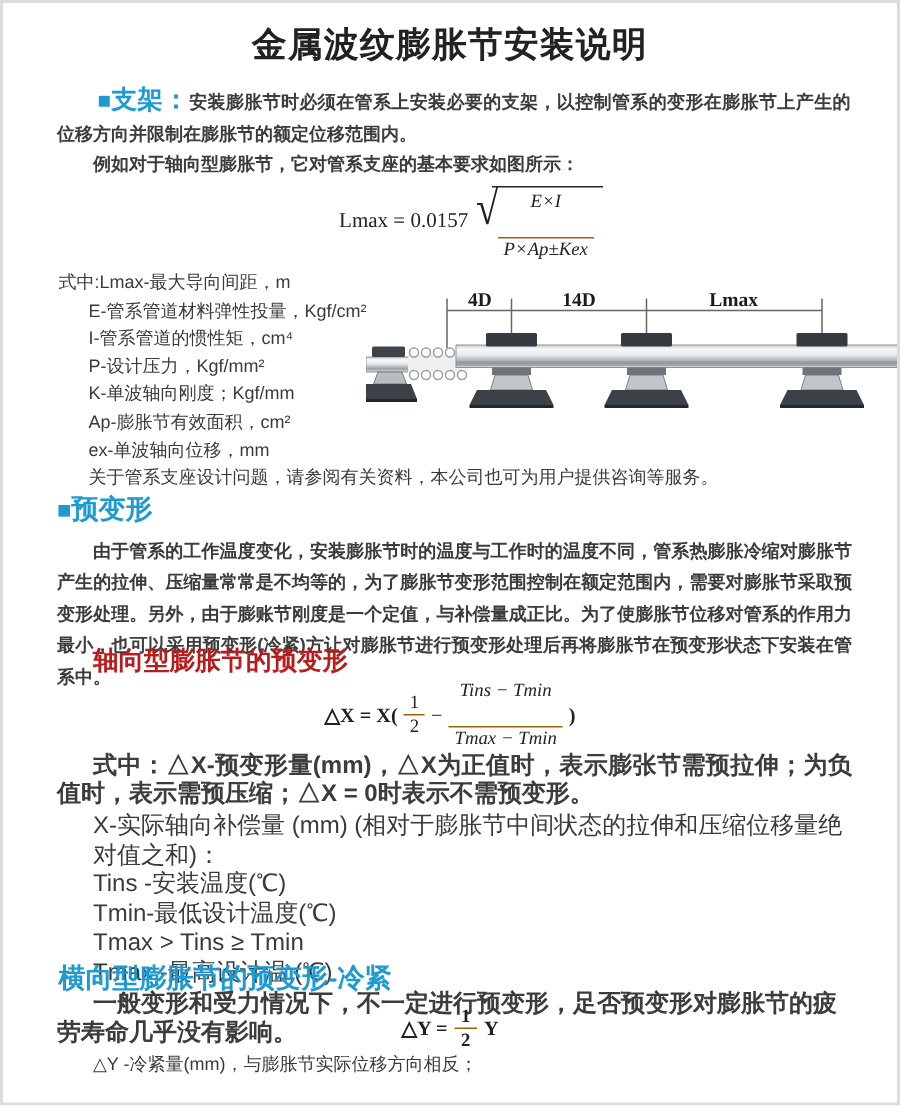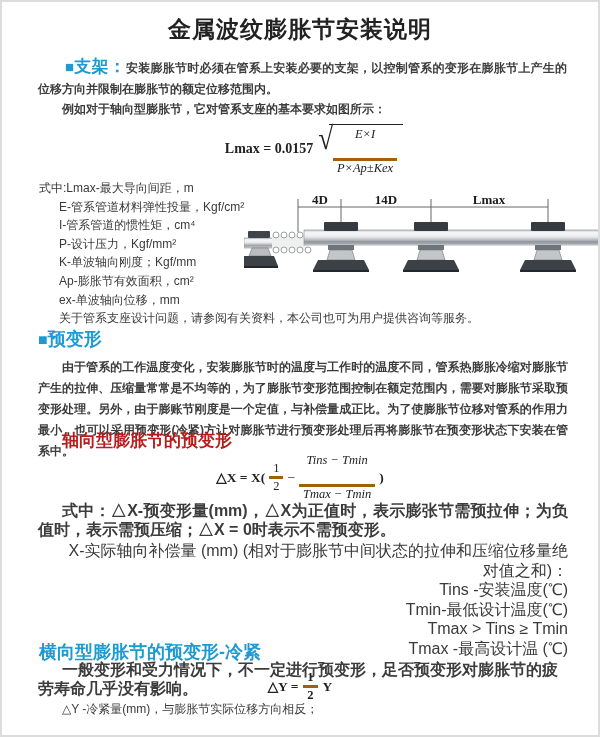--- a/index.html
+++ b/index.html
@@ -15,47 +15,47 @@
     letter-spacing:1px;
   }
   
   .sec-support { position:absolute; top:55px; left:36px; width:529px; font-size:12px; line-height:20.5px; text-align:justify; }
   .support-intro { margin:0; text-indent:27px; font-weight:bold; color:#3c3c3c; }
   .inline-head { font-size:17px; font-weight:bold; color:#1e9ad2; }
   .inline-head .marker { font-size:15px; }
   .example { margin:0; text-indent:24px; font-weight:bold; color:#3c3c3c; }
   
   .formula1 { position:absolute; top:119px; left:0; width:100%; display:flex; justify-content:center; align-items:center; font-family:"Liberation Serif", serif; color:#222; }
-  .f1-lhs { font-weight:bold; font-size:14px; margin-right:4px;margin-left:28px; }
+  .f1-lhs { font-weight:normal; font-size:14px; margin-right:4px;margin-left:28px; }
   .sqrt-wrap { display:inline-flex; align-items:flex-start; }
   .sqrt-sign { font-size:32px; line-height:34px; transform:scaleX(.85); }
   .sqrt-body { border-top:1.6px solid #222; margin-left:-6px; margin-top:3px; padding:2px 6px 0 4px; }
   .vfrac { display:inline-flex; flex-direction:column; align-items:center; font-size:12.5px; line-height:1.2; vertical-align:middle; }
   .vfrac.it { font-style:italic;gap:16px; }
   .vfrac .num { padding:0 4px; }
-  .vfrac .den { border-top:3px solid #a16207; padding:0 4px; }
+  .vfrac .den { border-top:1px solid #a16207; padding:0 4px; }
   .formula2 { position:absolute; top:451px; left:0; width:100%; display:flex; justify-content:center; align-items:center; gap:4px; font-family:"Liberation Serif", serif; font-size:13.5px; color:#222; }
   .formula2 .fb { font-weight:bold; }
   .formula3 { position:absolute; top:668px; left:0; width:100%; display:flex; justify-content:center; align-items:center; gap:5px; font-family:"Liberation Serif", serif; font-size:13.5px; font-weight:bold; color:#222; }
   
   .definitions { position:absolute; top:177px; left:37px; font-size:12px; line-height:18.6px; color:#3a3a3a; }
   .def-line { white-space:nowrap; }
   .def-line.indent { padding-left:20px; }
   
   .diagram { position:absolute; top:190px; left:242px; }
   .dim-label { font-family:"Liberation Serif", serif; font-weight:bold; font-size:13px; fill:#1c1c1c; text-anchor:middle; }
   
   .sec-predeform { position:absolute; top:325px; left:36px; width:530px; }
   .h-block { color:#1e9ad2; font-size:18px; font-weight:bold; }
   .h-block .marker { font-size:16px; }
   .predeform-body { margin:6px 0 0; font-size:12px; line-height:21px; text-align:justify; text-indent:24px; font-weight:bold; color:#3c3c3c; }
   .axial-heading { position:absolute; top:427px; left:60px; font-size:17px; font-weight:bold; color:#b91c1c; }
   .axial-notes { position:absolute; top:487px; left:36px; width:530px; font-size:16px; line-height:19px;margin-top:12px; }
   .note-p { margin:0 0 2px; text-indent:24px; text-align:justify; font-weight:bold; color:#3c3c3c; }
-  .note-line { padding-left:24px; line-height:19.5px;text-align:right; }
+  .note-line { padding-left:24px; line-height:19.5px; }
   .note-general { margin:2px 0 0; text-indent:24px; font-weight:bold; color:#3c3c3c; }
   .lateral-heading { position:absolute; top:638px; left:37px; font-size:18px; font-weight:bold; color:#1e9ad2; }
   .lateral-note { position:absolute; top:699px; left:60px; font-size:12px; color:#3a3a3a; }
 </style>
 </head>
 <body>
 
 <div class="page">
 
   <div class="title">金属波纹膨胀节安装说明</div>

